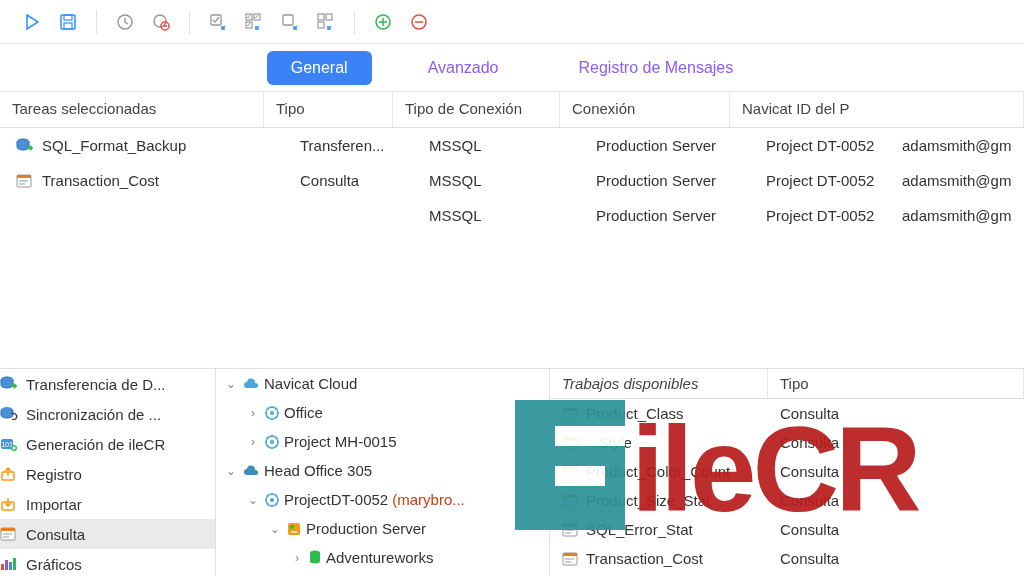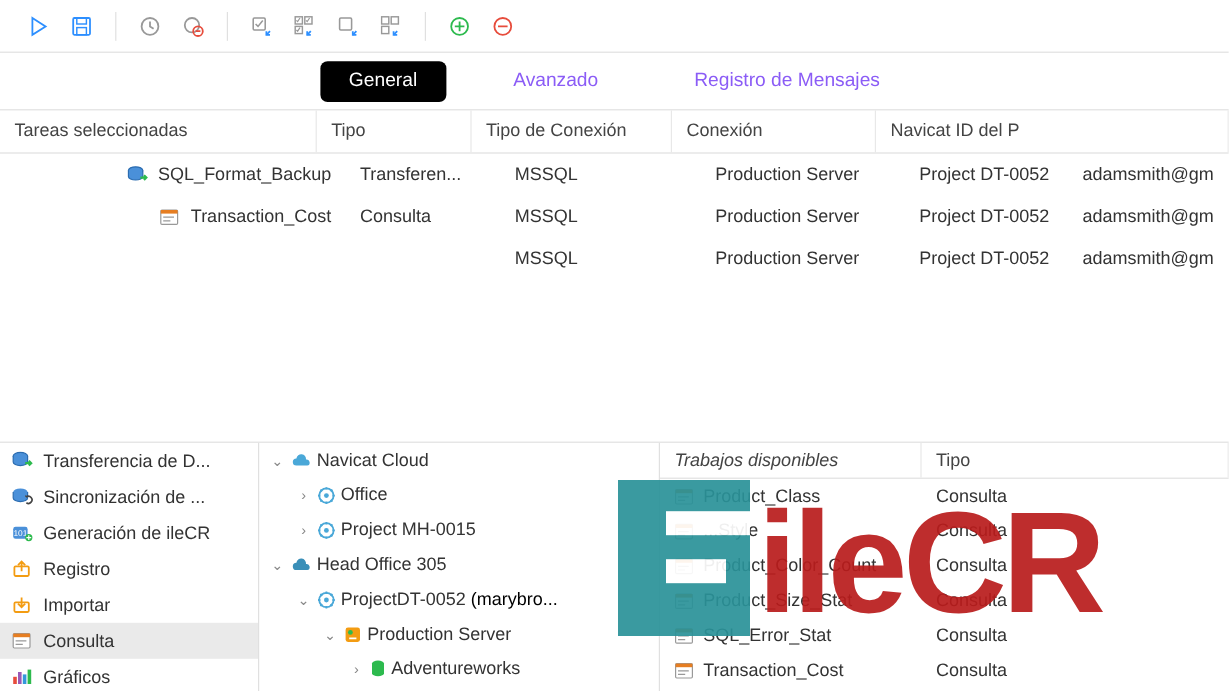--- a/index.html
+++ b/index.html
@@ -4,48 +4,48 @@
 <style>
   * { box-sizing: border-box; margin: 0; padding: 0; }
   body { font-family: -apple-system, BlinkMacSystemFont, "Segoe UI", Arial, sans-serif; font-size: 14px; color: #333; background: #fff; width: 1024px; height: 576px; overflow: hidden; display: flex; flex-direction: column; }
   
   .toolbar { height: 44px; display: flex; align-items: center; padding: 0 16px; border-bottom: 1px solid #e0e0e0; gap: 4px; }
   .tb-btn { width: 32px; height: 32px; display: flex; align-items: center; justify-content: center; cursor: pointer; border-radius: 4px; }
   .tb-sep { width: 1px; height: 24px; background: #e0e0e0; margin: 0 8px; }
   
   .tabs { height: 48px; display: flex; align-items: center; justify-content: center; gap: 32px; border-bottom: 1px solid #e0e0e0; }
   .tab { padding: 8px 24px; border-radius: 6px; cursor: pointer; font-size: 16px; color: #8b5cf6; }
-  .tab.active { background: #000000; color: #fff; }
+  .tab.active { background: #3b82f6; color: #fff; }
   
   .grid-header { height: 36px; display: flex; border-bottom: 1px solid #e0e0e0; }
   .gh-cell { padding: 8px 12px; font-size: 15px; color: #444; border-right: 1px solid #e8e8e8; overflow: hidden; text-overflow: ellipsis; white-space: nowrap; }
   .c1 { width: 264px; }
   .c2 { width: 129px; }
   .c3 { width: 167px; }
   .c4 { width: 170px; }
   .c5 { width: 136px; }
   .c6 { flex: 1; }
   
   .grid-body { flex: 1; overflow: auto; }
   .grid-row { height: 35px; display: flex; align-items: center; }
   .gr-cell { padding: 6px 12px; font-size: 15px; overflow: hidden; text-overflow: ellipsis; white-space: nowrap; }
   .row-icon { margin-right: 8px; }
-  .c1i { width: 288px; display: flex; align-items: center; padding-left: 16px; justify-content: flex-end; }
+  .c1i { width: 288px; display: flex; align-items: center; padding-left: 16px; }
   
   .bottom { height: 208px; display: flex; border-top: 1px solid #e0e0e0; }
   .panel-left { width: 216px; border-right: 1px solid #e0e0e0; }
   .panel-mid { width: 334px; border-right: 1px solid #e0e0e0; }
   .panel-right { flex: 1; }
   
-  .pl-item { height: 30px; display: flex; align-items: center; padding-left: 10px; cursor: pointer; font-size: 15px; gap: 8px; }
+  .pl-item { height: 30px; display: flex; align-items: center; cursor: pointer; font-size: 15px; gap: 8px; }
   .pl-item.sel { background: #eaeaea; }
   
   .tree-item { height: 29px; display: flex; align-items: center; cursor: pointer; font-size: 15px; gap: 4px; }
   .tree-caret { width: 14px; color: #888; font-size: 12px; text-align: center; }
-  .dim { color: #000000; }
+  .dim { color: #c2410c; }
   
   .pr-head { height: 30px; display: flex; border-bottom: 1px solid #e0e0e0; }
   .pr-hcell { padding: 6px 12px; font-size: 15px; color: #444; border-right: 1px solid #e8e8e8; }
   .pr-c1 { width: 218px; font-style: italic; }
   .pr-c2 { flex: 1; }
   .pr-row { height: 29px; display: flex; align-items: center; }
   .pr-cell { padding: 4px 12px; font-size: 15px; overflow: hidden; white-space: nowrap; }
   .pr-c1i { width: 218px; display: flex; align-items: center; padding-left: 12px; gap: 6px; }
   
   .watermark { position: fixed; left: 515px; top: 400px; font-size: 120px; font-weight: 800; color: #b91c1c; letter-spacing: -4px; pointer-events: none; opacity: 0.92; font-family: Arial, sans-serif; display: flex; align-items: flex-start; }

